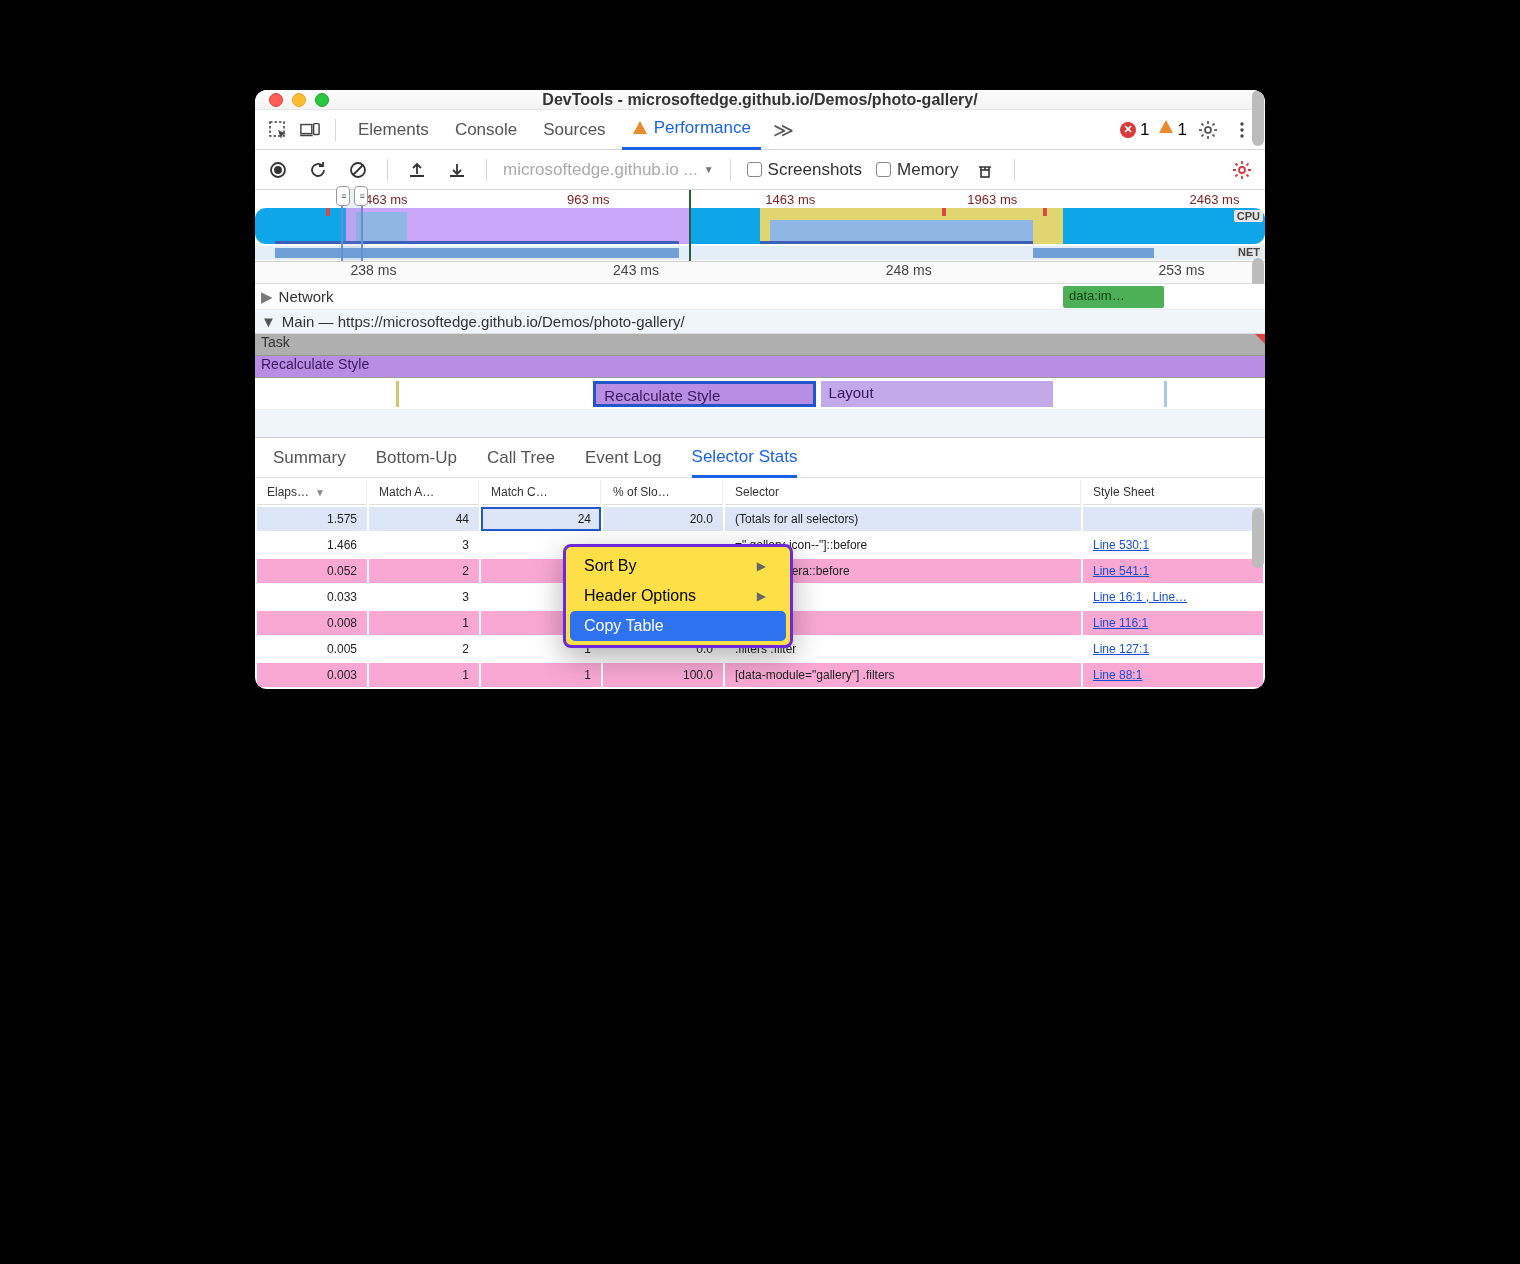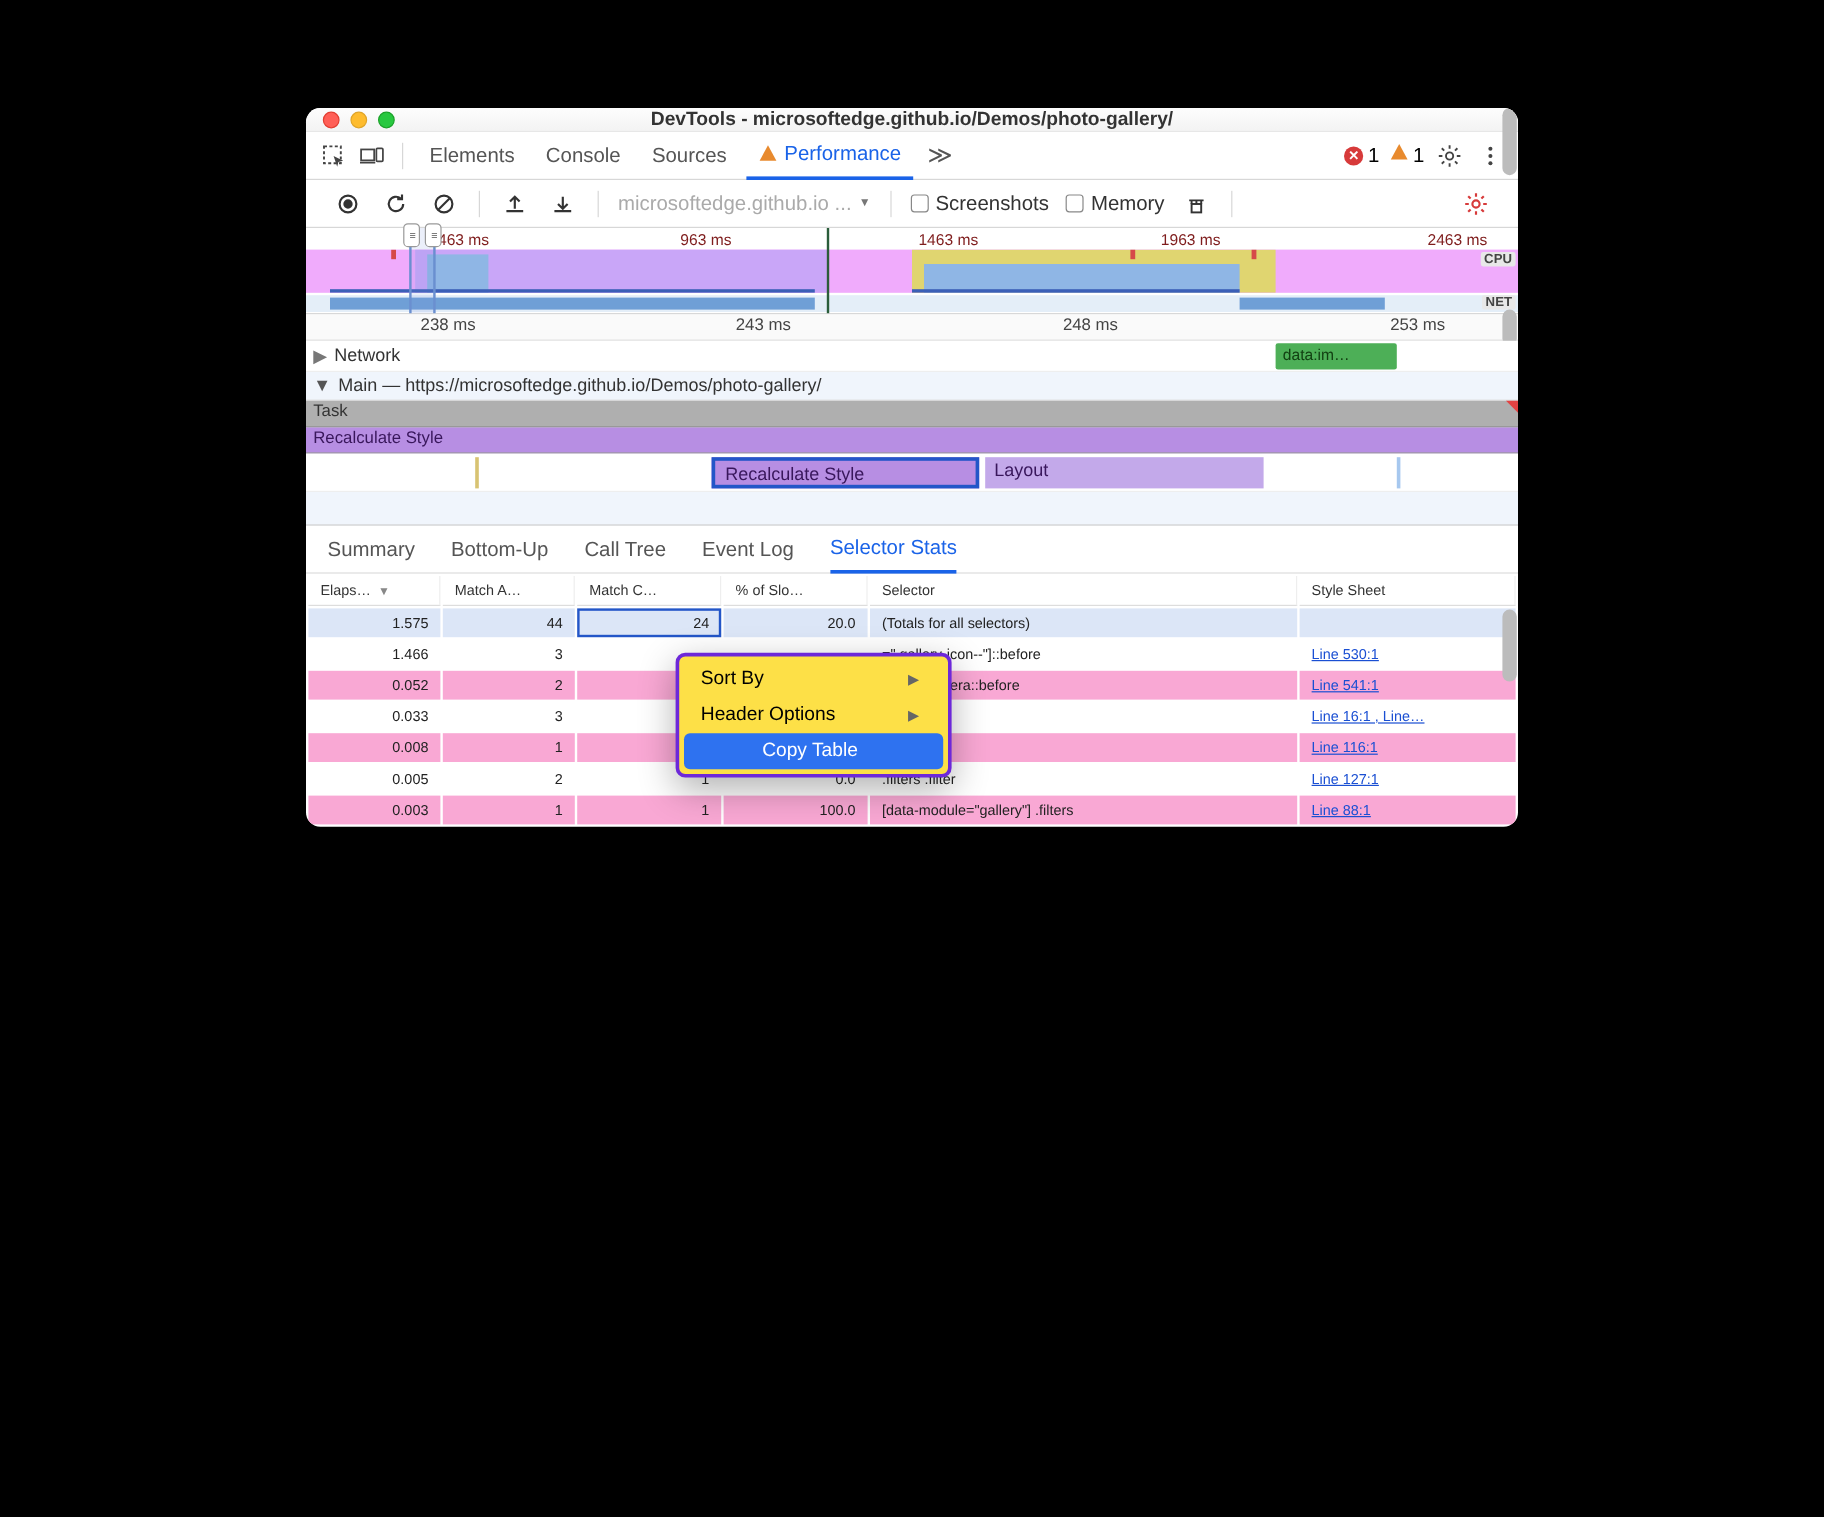--- a/index.html
+++ b/index.html
@@ -57,40 +57,40 @@
   .right-icons { margin-left:auto; display:flex; align-items:center; gap:8px;}
   .error-badge { display:flex; align-items:center; gap:4px;}
   .circle-err { width:16px; height:16px; background:#d73a3a; border-radius:50%; display:flex; align-items:center; justify-content:center; font-size:11px; color:#fff; font-weight:bold;}
   .tri-warn svg { width:16px; height:16px; }
   
   .toolbar {
     height: 40px;
     border-bottom: 1px solid #d7d7d7;
     display:flex;
     align-items:center;
-    padding:0 22px;
+    padding:0 10px;
     gap:14px;
     color:#444;
     position:relative;
   }
   .toolbar .vr { margin:0 2px;}
   .dropdown-text { color:#aaa; font-size:17px; display:flex; align-items:center; gap:6px;}
   .checkbox { display:flex; align-items:center; gap:6px; font-size:17px; color:#333;}
   .checkbox .box { width:15px; height:15px; border:1.5px solid #888; border-radius:3px;}
   .gear-red { color:#d73a3a; }
   
   .overview {
     height: 72px;
     position: relative;
     border-bottom:1px solid #cfcfcf;
     background:#fff;
   }
   .overview .labels { position:absolute; top:2px; left:0; right:0; height:16px; font-size:13px; color:#7f1d1d;}
   .overview .labels span { position:absolute; transform:translateX(-50%);}
-  .cpu-band { position:absolute; top:18px; left:0; right:0; height:36px; background:#f0abfc; overflow:hidden;}
+  .cpu-band { position:absolute; top:18px; left:0; right:0; height:36px; background:#0ea5e9; overflow:hidden;border-radius:11px;}
   .cpu-band .purple { position:absolute; top:0; bottom:0; background:#c9a6f8;}
   .cpu-band .yellow { position:absolute; top:0; bottom:0; background:#e0d570;}
   .cpu-band .blue { position:absolute; top:12px; bottom:0; background:#8fb6e5;}
   .cpu-band .darkblue { position:absolute; bottom:0; height:3px; background:#3b5fb7;}
   .cpu-band .redtick { position:absolute; top:0; width:4px; height:8px; background:#d64949;}
   .side-label { position:absolute; right:2px; font-size:11px; font-weight:600; color:#444; background:#e8e8e8; padding:0 3px; border-radius:2px;}
   .net-band { position:absolute; top:56px; left:0; right:0; height:14px; background:#e4eef8;}
   .net-band .bar { position:absolute; top:2px; bottom:2px; background:#6f9fd6;}
   .viewport-handle { position:absolute; top:0; bottom:0; background:rgba(120,150,220,0.15); border-left:2px solid #6a8fd0; border-right:2px solid #6a8fd0;}
   .viewport-handle .grip { position:absolute; top:-4px; width:14px; height:20px; background:#fff; border:1px solid #999; border-radius:4px; display:flex; align-items:center; justify-content:center;}
@@ -136,21 +136,21 @@
     border:3px solid #6d28d9;
     border-radius:8px;
     box-shadow:0 10px 30px rgba(0,0,0,.3);
     padding:4px;
     font-size:16px;
     min-width:230px;
     z-index:50;
   }
   .ctx-item { padding:6px 20px 6px 14px; border-radius:5px; display:flex; justify-content:space-between; align-items:center;}
   .ctx-item .chev { font-size:12px; color:#666;}
-  .ctx-item.hl { background:#2e72f0; color:#fff;justify-content:center;}
+  .ctx-item.hl { background:#2e72f0; color:#fff;}
 </style>
 </head>
 <body>
 
 <div class="window">
 
   <div class="titlebar">
     <div class="traffic">
       <div class="dot red"></div>
       <div class="dot yellow"></div>

